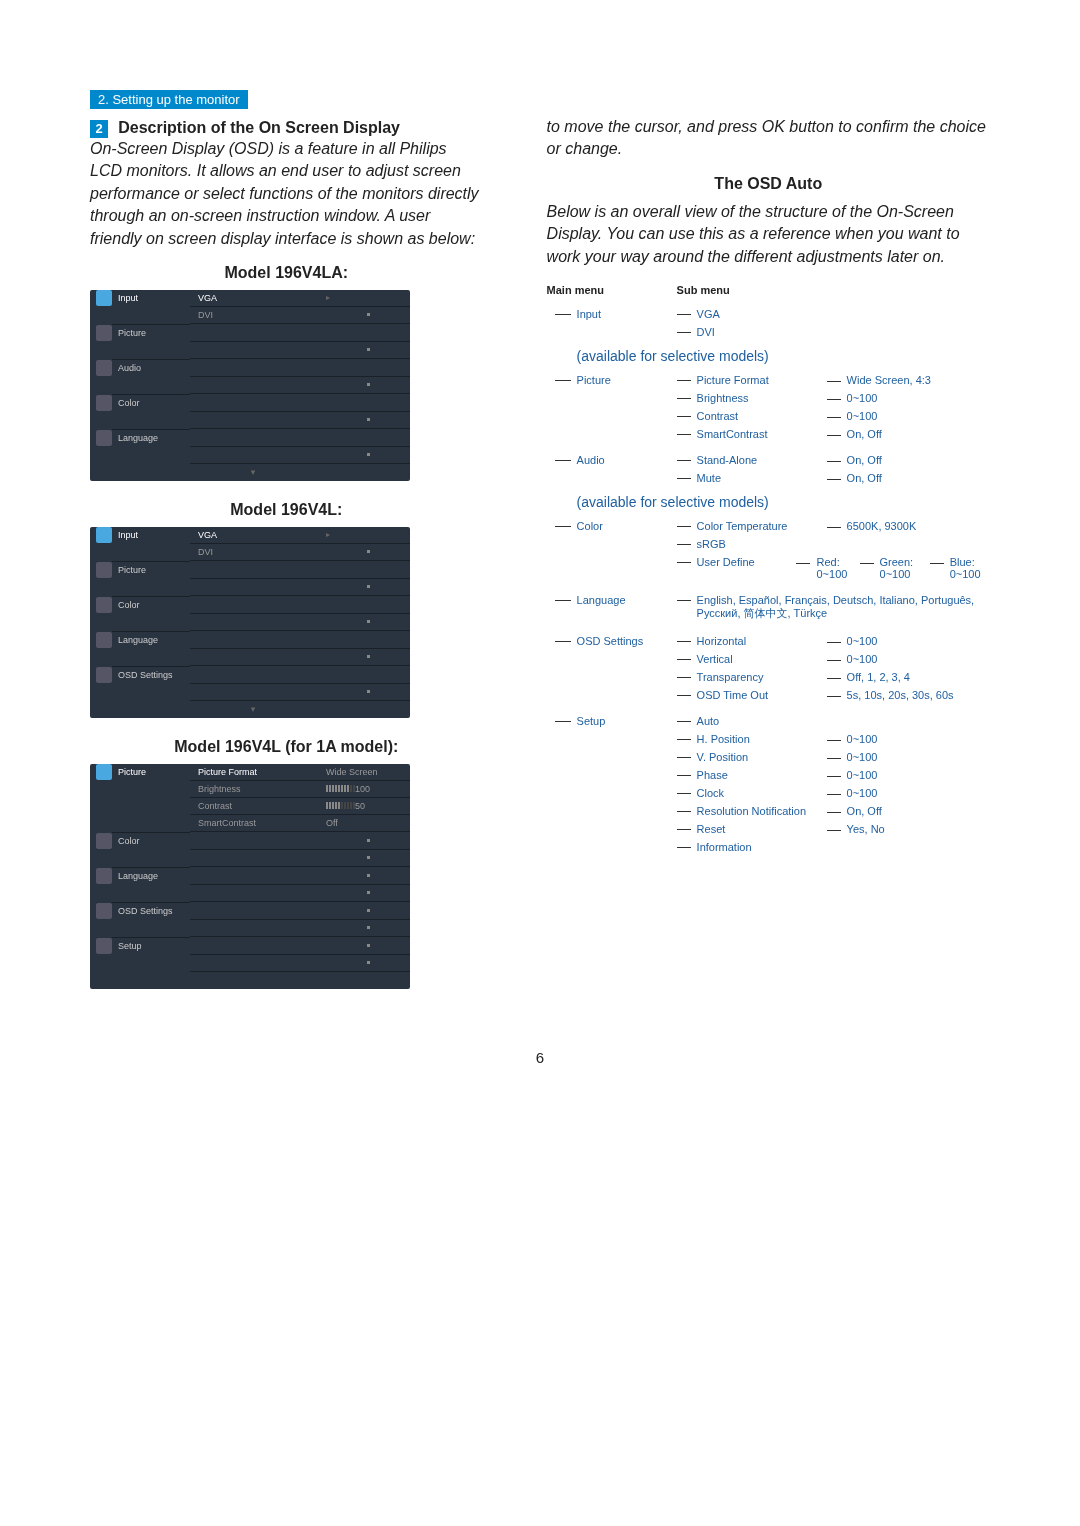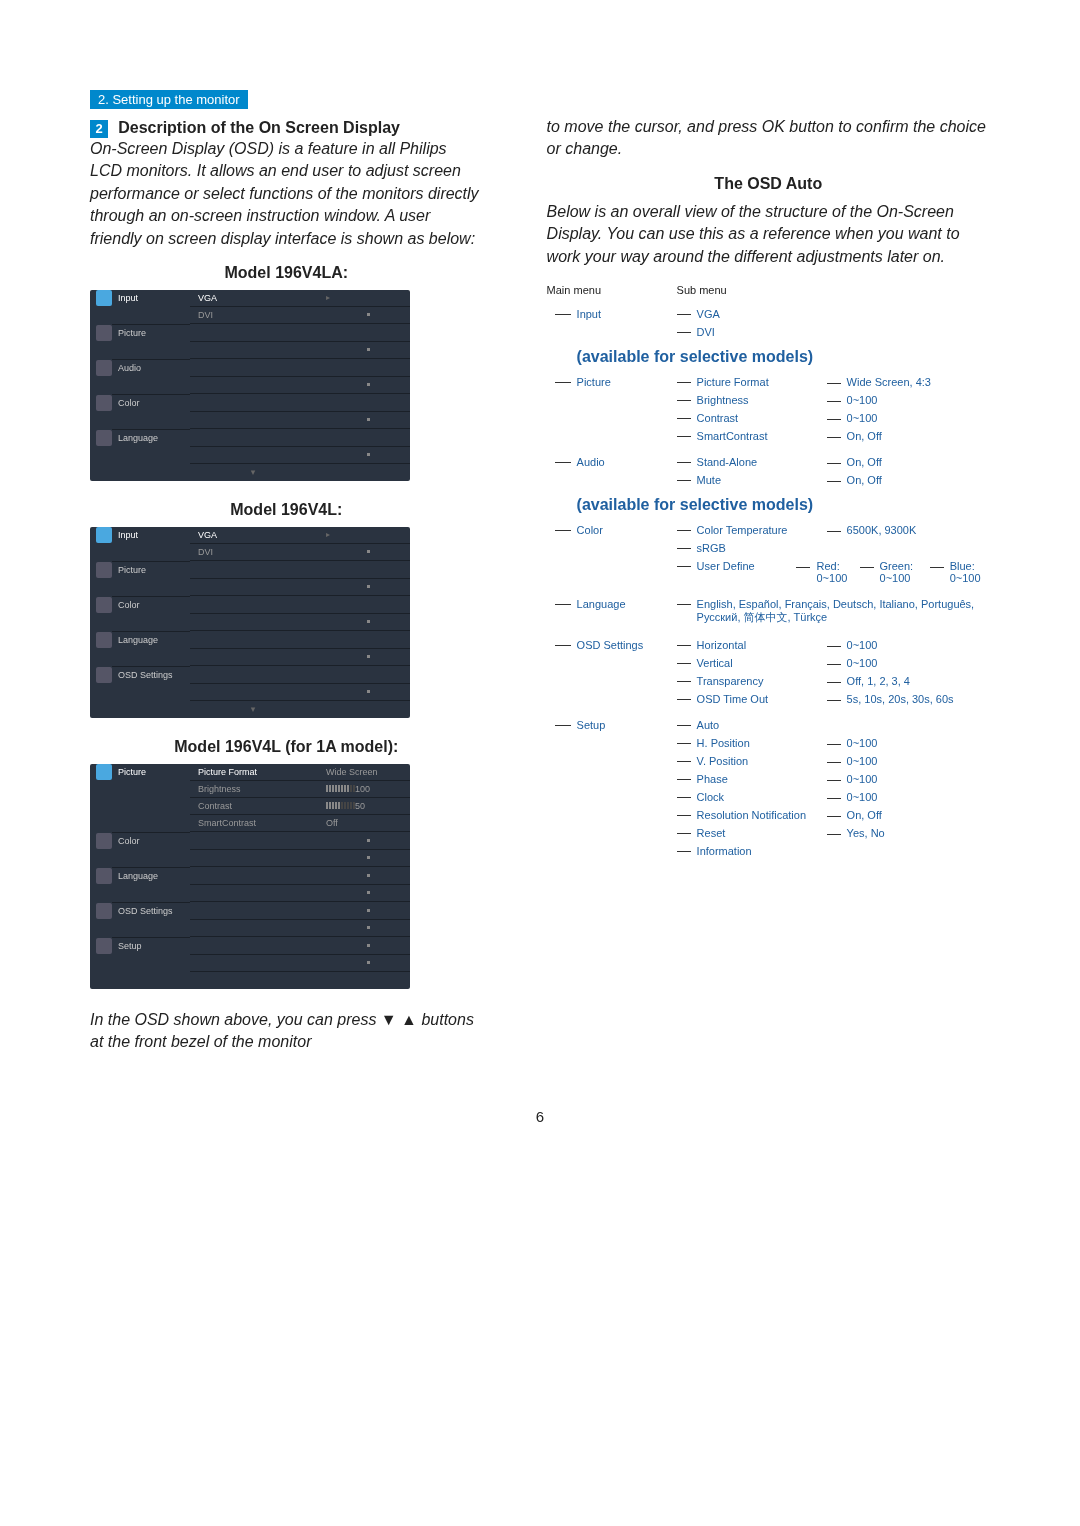--- a/index.html
+++ b/index.html
@@ -19,33 +19,33 @@
 .osd-icon.active { background: #4aa8e0; }
 .osd-mid { flex: 1; font-size: 9px; color: #999; padding-left: 8px; display: flex; align-items: center; border-bottom: 1px solid #1a2028; }
 .osd-mid.sel { color: #fff; }
 .osd-right { width: 90px; font-size: 9px; color: #999; display: flex; align-items: center; padding-left: 6px; border-bottom: 1px solid #1a2028; }
 .osd-dot { width: 3px; height: 3px; background: #888; margin: 0 auto; }
 .osd-arrow { color: #666; font-size: 8px; }
 .osd-divider { height: 1px; background: #1a2028; margin-left: 22px; width: 78px; }
 .bars { display: inline-flex; gap: 1px; }
 .bar { width: 2px; height: 7px; background: #888; }
 .bar.off { background: #444; }
-.tree-header { display: flex; font-size: 11px; font-weight: normal; padding: 2px 0; margin-bottom: 10px; }
+.tree-header { display: flex; font-size: 11px; font-weight: bold; padding: 2px 0; margin-bottom: 10px; }
 .tree-header .m { width: 130px; }
 .tree { font-size: 11px; color: #2060a0; }
 .tree-section { display: flex; margin-bottom: 8px; }
 .tree-main { width: 130px; padding-left: 30px; position: relative; }
 .tree-main::before { content: ''; position: absolute; left: 8px; top: 6px; width: 16px; height: 1px; background: #333; }
 .tree-sub { flex: 1; }
 .tree-sub-item { display: flex; align-items: baseline; padding-left: 20px; position: relative; margin-bottom: 6px; }
 .tree-sub-item::before { content: ''; position: absolute; left: 0; top: 6px; width: 14px; height: 1px; background: #333; }
 .tree-sub-name { width: 130px; }
 .tree-val { color: #2060a0; position: relative; padding-left: 20px; }
 .tree-val::before { content: ''; position: absolute; left: 0; top: 7px; width: 14px; height: 1px; background: #333; }
-.tree-note { font-size: 16px; color: #2060a0; padding-left: 30px; margin: -4px 0 10px 0; font-weight: bold; }
+.tree-note { font-size: 14px; color: #2060a0; padding-left: 30px; margin: -4px 0 10px 0; }
 .tree-vals-col { display: flex; flex-direction: row; gap: 4px; }
 .pagenum { text-align: center; font-size: 15px; padding-bottom: 60px; }
 </style>
 </head>
 <body>
 
 <div class="page">
 
   <div class="col">
     <div class="breadcrumb">2. Setting up the monitor</div>
@@ -374,21 +374,20 @@
           <div class="osd-mid"></div>
           <div class="osd-right">
             <span class="osd-dot"></span>
           </div>
         </div>
         <div class="osd-row">
           <div class="osd-left" style="width:100%"></div>
         </div>
       </div>
 
-    <p class="para">In the OSD shown above, you can press ▼ ▲ buttons at the front bezel of the monitor</p>
   </div>
 
   <div class="col">
     <p class="para" style="margin-top:26px">to move the cursor, and press OK button to confirm the choice or change.</p>
     <h3>The OSD Auto</h3>
     <p class="para">Below is an overall view of the structure of the On-Screen Display. You can use this as a reference when you want to work your way around the different adjustments later on.</p>
 
     <div class="tree-header">
       <div class="m">Main menu</div>
       <div>Sub menu</div>

